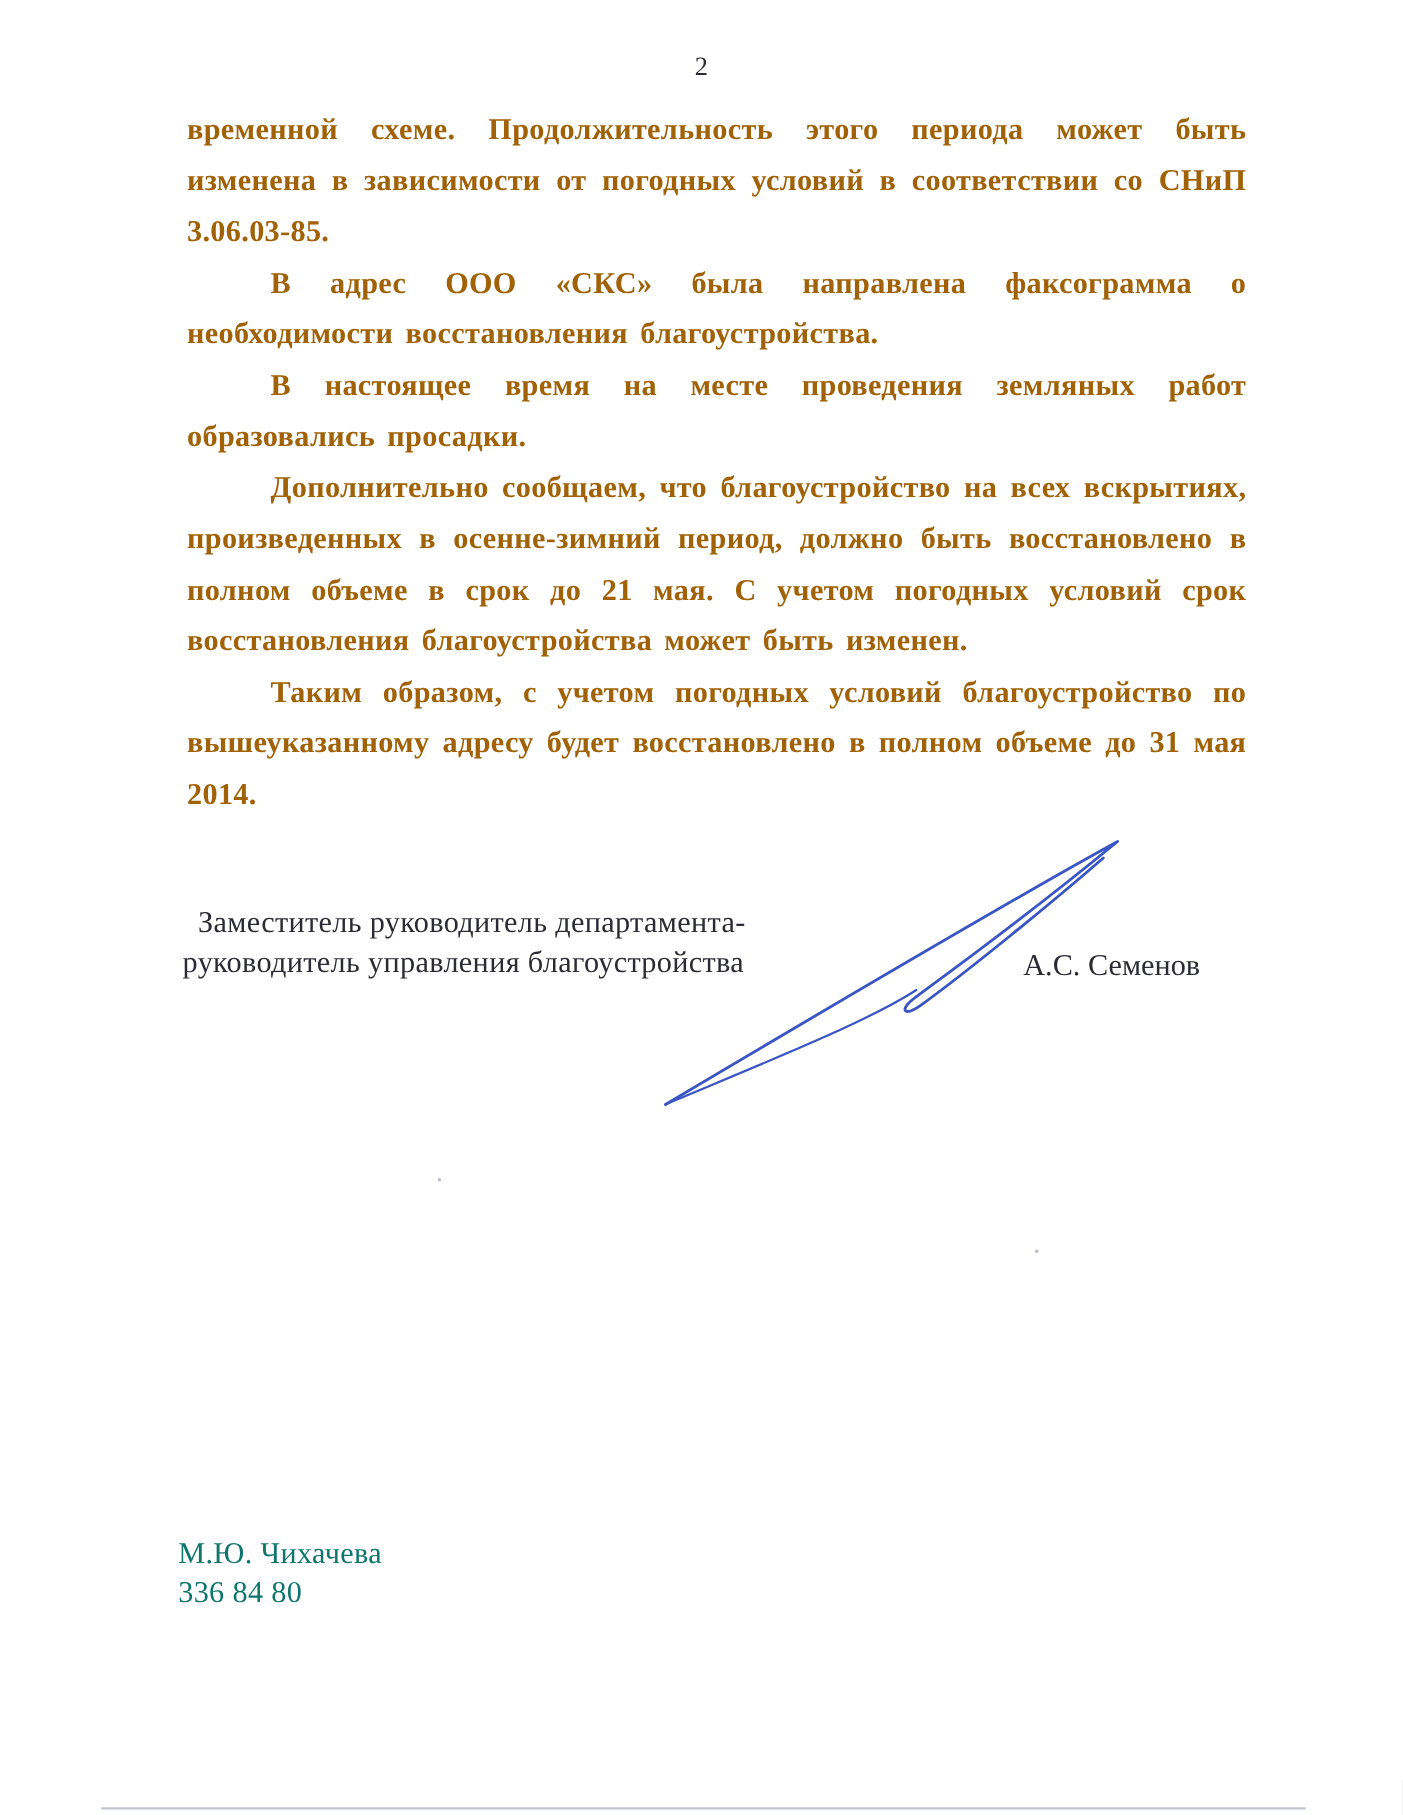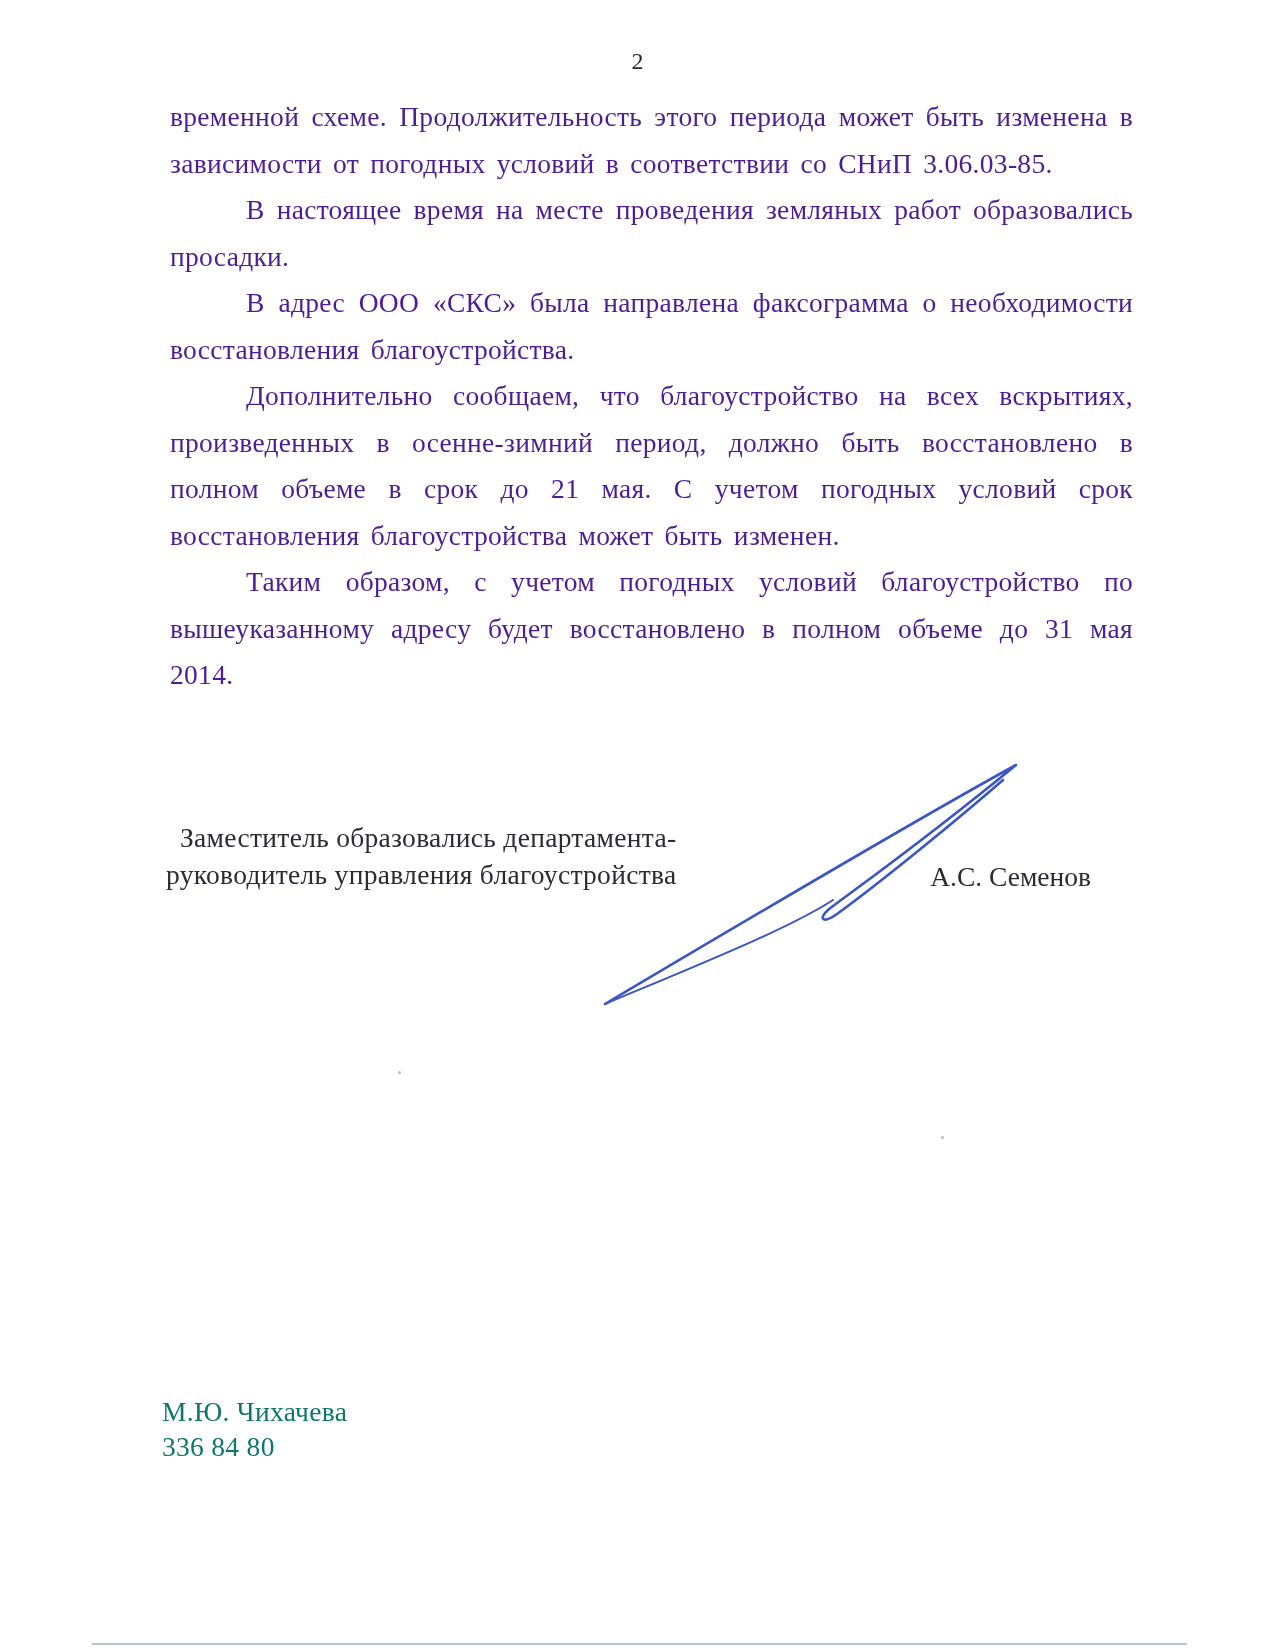--- a/index.html
+++ b/index.html
@@ -88,31 +88,31 @@
     background: #b9bcc6;
   }
 </style>
 </head>
 <body>
 
 <div class="page" style="color: rgb(43, 43, 54);">
 
   <div class="page-number" style="color: rgb(43, 43, 54);">2</div>
 
-  <div class="body-text" style="color: #4c1d95;">
+  <div class="body-text" style="color: #a16207; font-weight: bold;">
     <p>временной схеме. Продолжительность этого периода может быть изменена в зависимости от погодных условий в соответствии со СНиП 3.06.03-85.</p>
+    <p class="indent">В адрес ООО «СКС» была направлена факсограмма о необходимости восстановления благоустройства.</p>
     <p class="indent">В настоящее время на месте проведения земляных работ образовались просадки.</p>
-    <p class="indent">В адрес ООО «СКС» была направлена факсограмма о необходимости восстановления благоустройства.</p>
     <p class="indent">Дополнительно сообщаем, что благоустройство на всех вскрытиях, произведенных в осенне-зимний период, должно быть восстановлено в полном объеме в срок до 21 мая. С учетом погодных условий срок восстановления благоустройства может быть изменен.</p>
     <p class="indent">Таким образом, с учетом погодных условий благоустройство по вышеуказанному адресу будет восстановлено в полном объеме до 31 мая 2014.</p>
   </div>
 
   <div class="sig-block" style="color: rgb(43, 43, 54);">
     <div class="sig-title">
-      <div class="line1">Заместитель образовались департамента-</div>
+      <div class="line1">Заместитель руководитель департамента-</div>
       <div class="line2">руководитель управления благоустройства</div>
     </div>
     <div class="sig-name">А.С. Семенов</div>
   </div>
 
   <svg class="signature-svg" viewBox="0 0 445 265" xmlns="http://www.w3.org/2000/svg">
     <path d="M20,254 C165,168 345,62 431,15
              C330,98 255,150 243,160
              C233,169 238,174 252,164
              C296,132 372,70 418,30" fill="none" stroke="#3a56c4" stroke-width="2.6" stroke-linecap="round" stroke-linejoin="round"></path>

